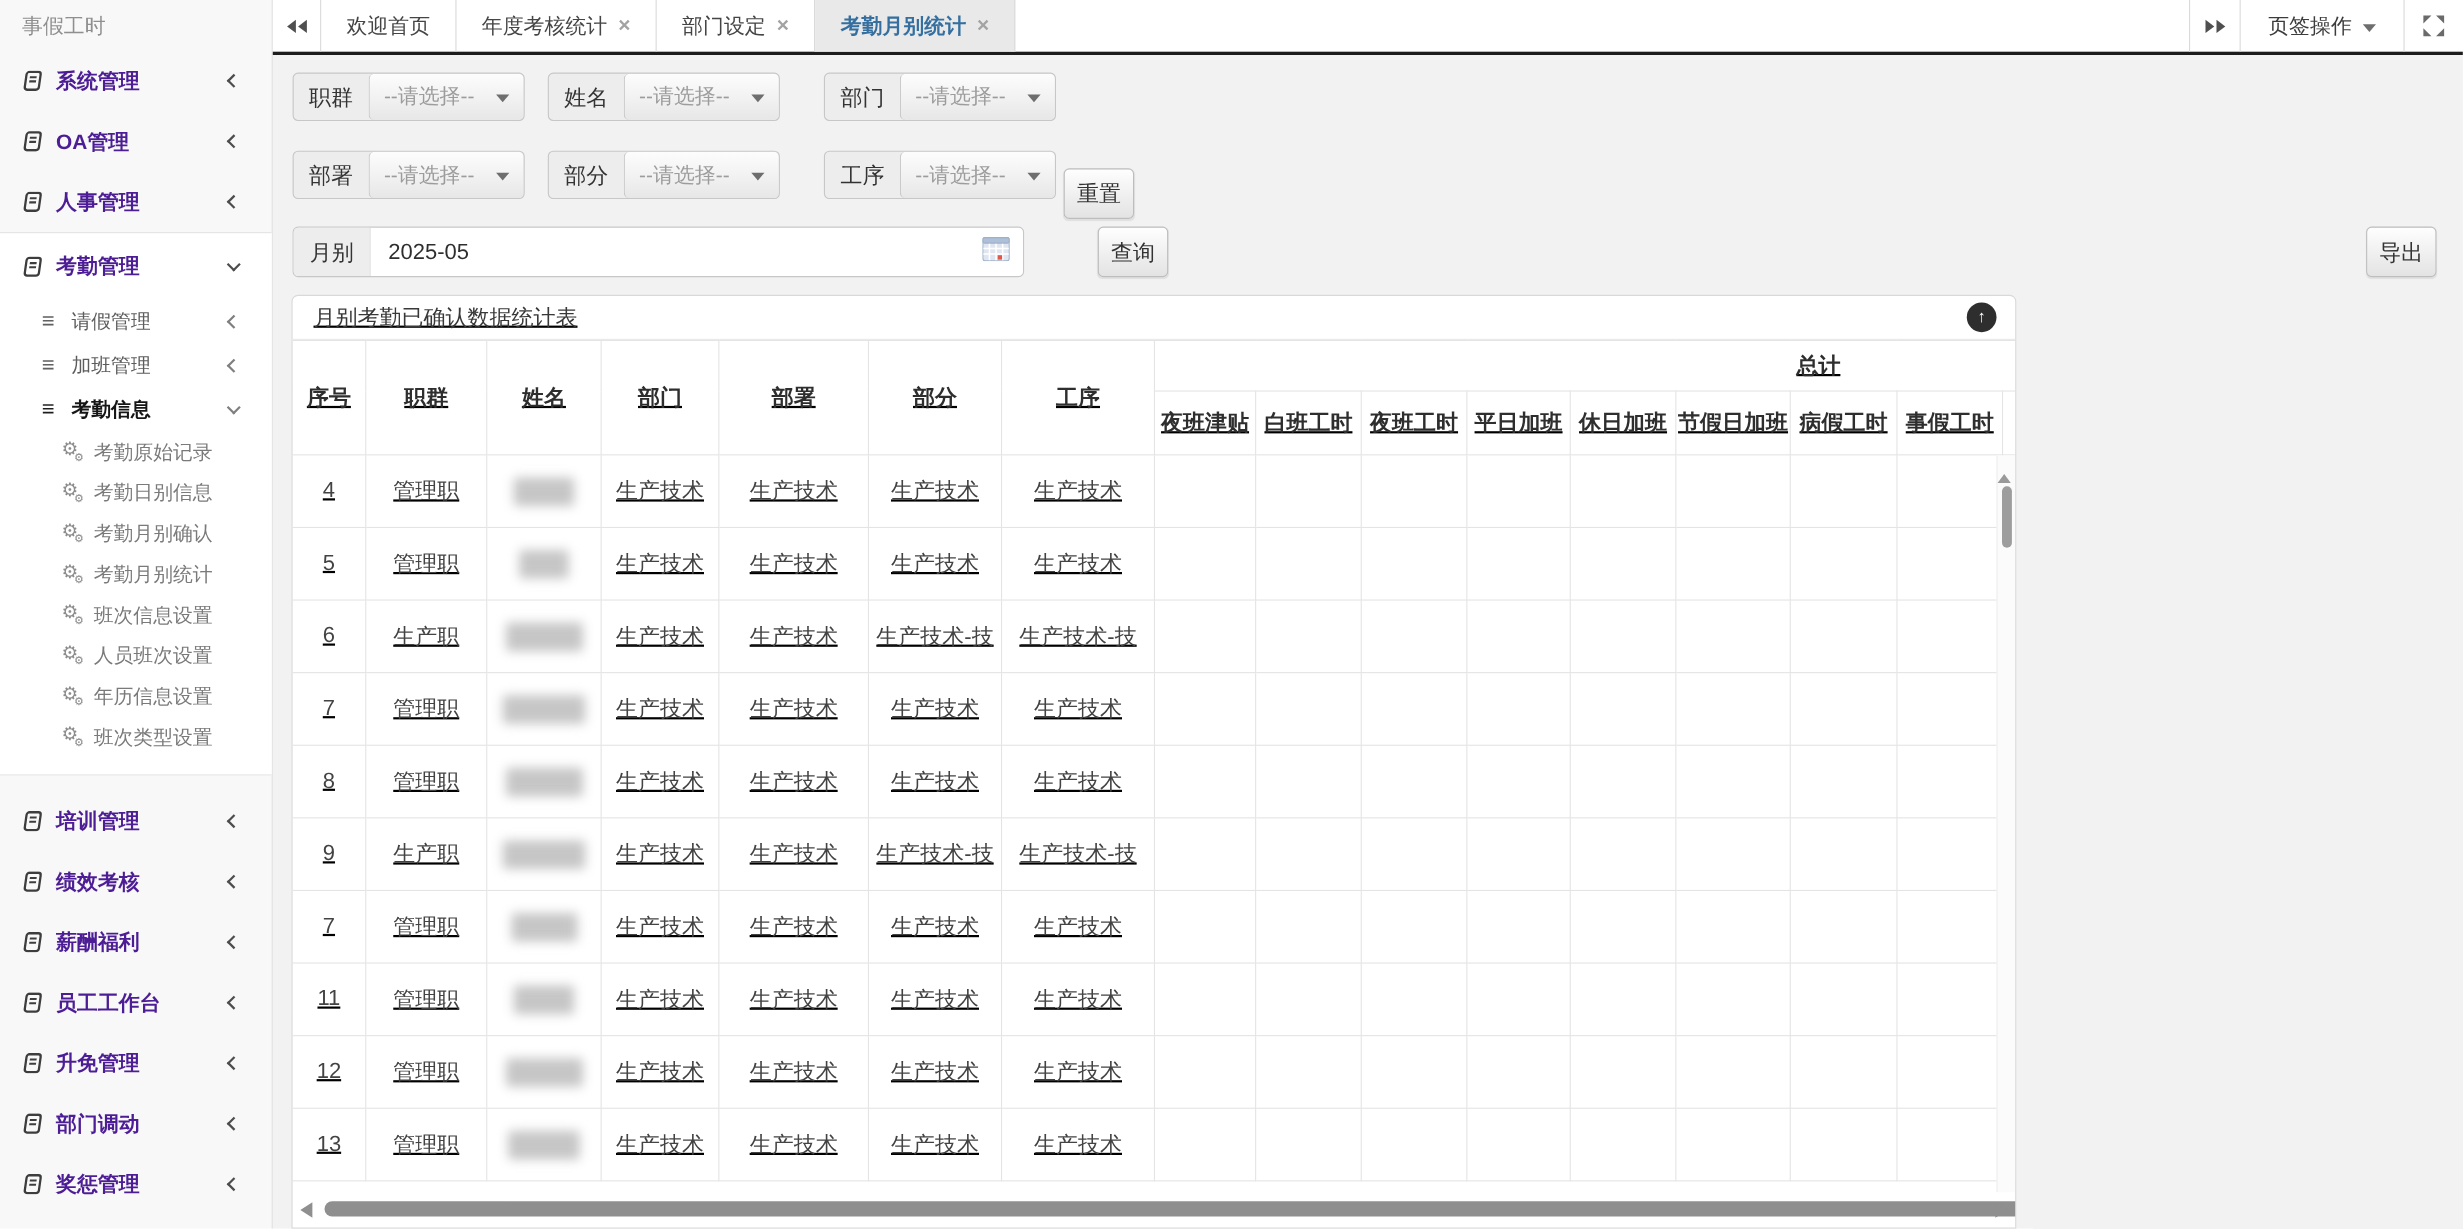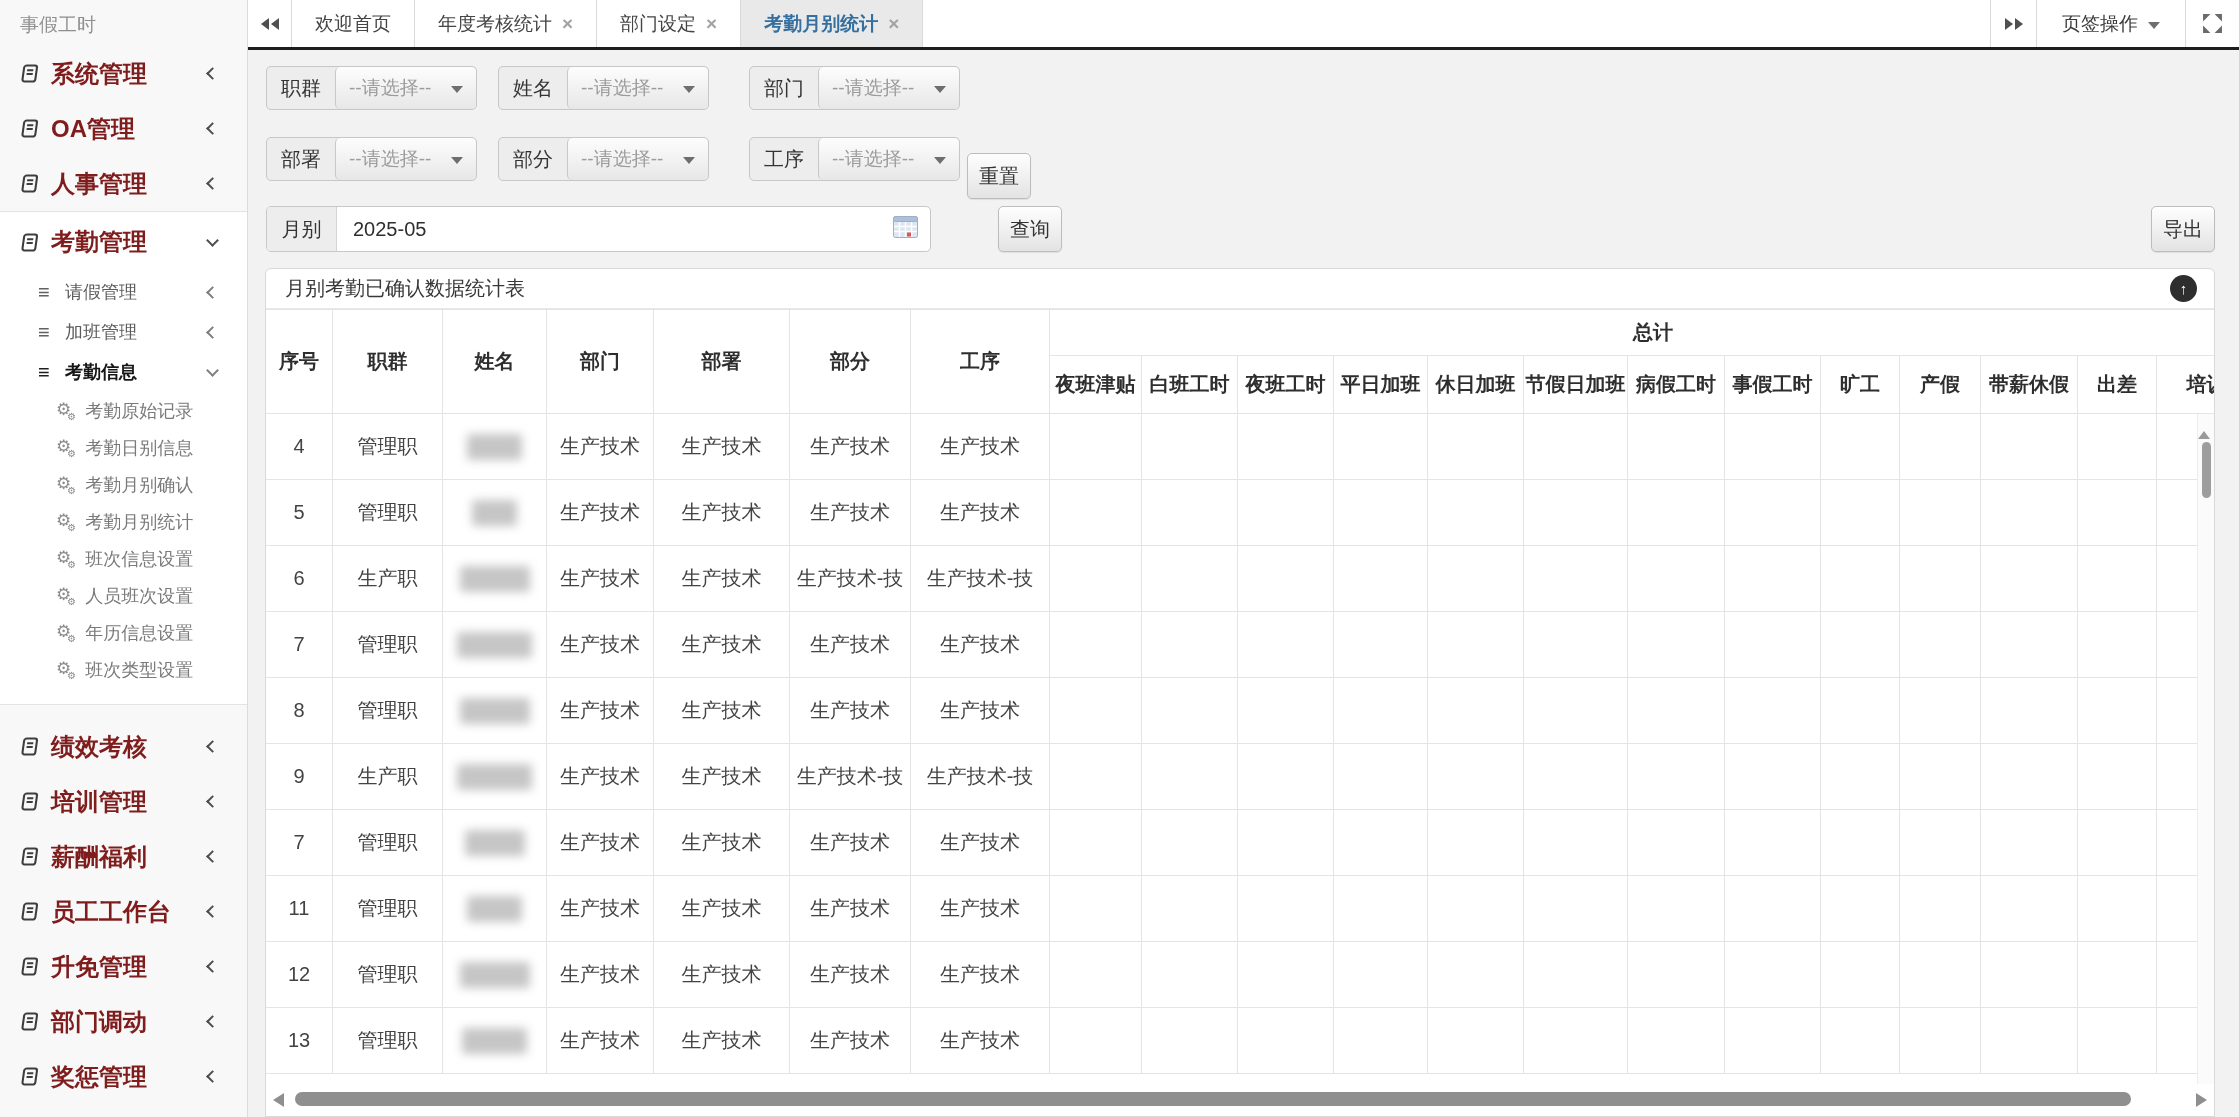--- a/index.html
+++ b/index.html
@@ -5,21 +5,21 @@
   * { margin:0; padding:0; box-sizing:border-box; }
   html,body { width:2239px; height:1117px; overflow:hidden;
     font-family:"Liberation Sans","DejaVu Sans",sans-serif; background:#fff; }
   .app { position:relative; width:2239px; height:1117px; }
 
   
   .sidebar { position:absolute; left:0; top:0; width:248px; height:1117px;
     background:#f8f8f8; border-right:1px solid #dcdcdc; }
   .sb-header { height:46px; line-height:50px; padding-left:20px; color:#8f8f8f; font-size:19px; }
   .sb-item { height:55px; display:flex; align-items:center; padding:0 30px 0 20px;
-    font-size:24px; font-weight:700; color:#7f1d1d; cursor:pointer; }
+    font-size:19px; font-weight:700; color:#4c1d95; cursor:pointer; }
   .sb-item.main { height:60px;text-align:center; }
   .sb-ico { width:31px; display:flex; align-items:center; }
   .sb-ico svg { transform:skewX(-8deg); }
   .chev { width:9px; height:9px; border-top:2px solid #4d4d4d; border-right:2px solid #4d4d4d;
     display:inline-block; margin-left:auto; }
   .chev.left { transform:rotate(-135deg); }
   .chev.down { transform:rotate(135deg); margin-top:-4px; }
   .chev.gray { border-color:#7f7f7f; }
   .sb-expanded { background:#fff; border-top:1px solid #e3e3e3; border-bottom:1px solid #e3e3e3;
     padding-bottom:16px; }
@@ -80,22 +80,22 @@
   .month-group { position:absolute; left:18px; top:156px; width:665px; height:46px;
     background:#fff; border:1px solid #c7c7c7; border-radius:5px; display:flex; }
   .month-label { width:70px; background:#ededed; border-right:1px solid #d4d4d4;
     border-radius:4px 0 0 4px; display:flex; align-items:center; justify-content:center;
     font-size:20px; color:#333; }
   .month-value { flex:1; display:flex; align-items:center; padding-left:16px;
     font-size:20px; color:#2e2e2e; position:relative; cursor:text; }
   .cal { position:absolute; right:12px; top:50%; transform:translateY(-50%); cursor:pointer; }
 
   
-  .panel { position:absolute; left:17px; top:218px; width:1950px; height:849px; background:#fff;
-    border:1px solid #d9d9d9; border-radius:6px 6px 0 0; overflow:hidden; }
+  .panel { position:absolute; left:17px; top:218px; width:1568px; height:849px; background:#fff;
+    border:1px solid #d9d9d9; border-radius:6px 6px 0 0; overflow:hidden;text-decoration:underline; }
   .panel-title { height:40px; display:flex; align-items:center; padding:0 19px;
     font-size:20px; color:#383838; border-bottom:1px solid #e8e8e8; position:relative; }
   .collapse-btn { position:absolute; right:17px; top:6px; width:27px; height:27px;
     border-radius:50%; background:#2e2e2e; color:#fff; display:flex; align-items:center;
     justify-content:center; font-size:15px; font-weight:700; cursor:pointer; }
   .tbl-wrap { position:relative; height:775px; overflow:hidden; }
   #stat-table { border-collapse:collapse; table-layout:fixed; width:1991px; margin-left:-1px; }
   #stat-table th, #stat-table td { border:1px solid #e4e4e4; white-space:nowrap; overflow:hidden; }
   #stat-table th { font-weight:700; font-size:20px; color:#2e2e2e; text-align:center;
     vertical-align:middle; background:#fff; }
@@ -226,32 +226,32 @@
     </div>
     <nav id="sb-bottom" class="sb-bottom">
         <div class="sb-item">
           <span class="sb-ico">
             <svg width="19" height="19" viewBox="0 0 20 20">
               <rect x="3.5" y="1.5" width="13.5" height="17" rx="2.5" fill="none" stroke="#3d3d3d" stroke-width="2.2"></rect>
               <line x1="7" y1="6.5" x2="13.5" y2="6.5" stroke="#3d3d3d" stroke-width="2"></line>
               <line x1="7" y1="10.5" x2="13.5" y2="10.5" stroke="#3d3d3d" stroke-width="2"></line>
             </svg>
           </span>
+          <span>培训管理</span>
+          <i class="chev left"></i>
+        </div>
+        <div class="sb-item">
+          <span class="sb-ico">
+            <svg width="19" height="19" viewBox="0 0 20 20">
+              <rect x="3.5" y="1.5" width="13.5" height="17" rx="2.5" fill="none" stroke="#3d3d3d" stroke-width="2.2"></rect>
+              <line x1="7" y1="6.5" x2="13.5" y2="6.5" stroke="#3d3d3d" stroke-width="2"></line>
+              <line x1="7" y1="10.5" x2="13.5" y2="10.5" stroke="#3d3d3d" stroke-width="2"></line>
+            </svg>
+          </span>
           <span>绩效考核</span>
-          <i class="chev left"></i>
-        </div>
-        <div class="sb-item">
-          <span class="sb-ico">
-            <svg width="19" height="19" viewBox="0 0 20 20">
-              <rect x="3.5" y="1.5" width="13.5" height="17" rx="2.5" fill="none" stroke="#3d3d3d" stroke-width="2.2"></rect>
-              <line x1="7" y1="6.5" x2="13.5" y2="6.5" stroke="#3d3d3d" stroke-width="2"></line>
-              <line x1="7" y1="10.5" x2="13.5" y2="10.5" stroke="#3d3d3d" stroke-width="2"></line>
-            </svg>
-          </span>
-          <span>培训管理</span>
           <i class="chev left"></i>
         </div>
         <div class="sb-item">
           <span class="sb-ico">
             <svg width="19" height="19" viewBox="0 0 20 20">
               <rect x="3.5" y="1.5" width="13.5" height="17" rx="2.5" fill="none" stroke="#3d3d3d" stroke-width="2.2"></rect>
               <line x1="7" y1="6.5" x2="13.5" y2="6.5" stroke="#3d3d3d" stroke-width="2"></line>
               <line x1="7" y1="10.5" x2="13.5" y2="10.5" stroke="#3d3d3d" stroke-width="2"></line>
             </svg>
           </span>

